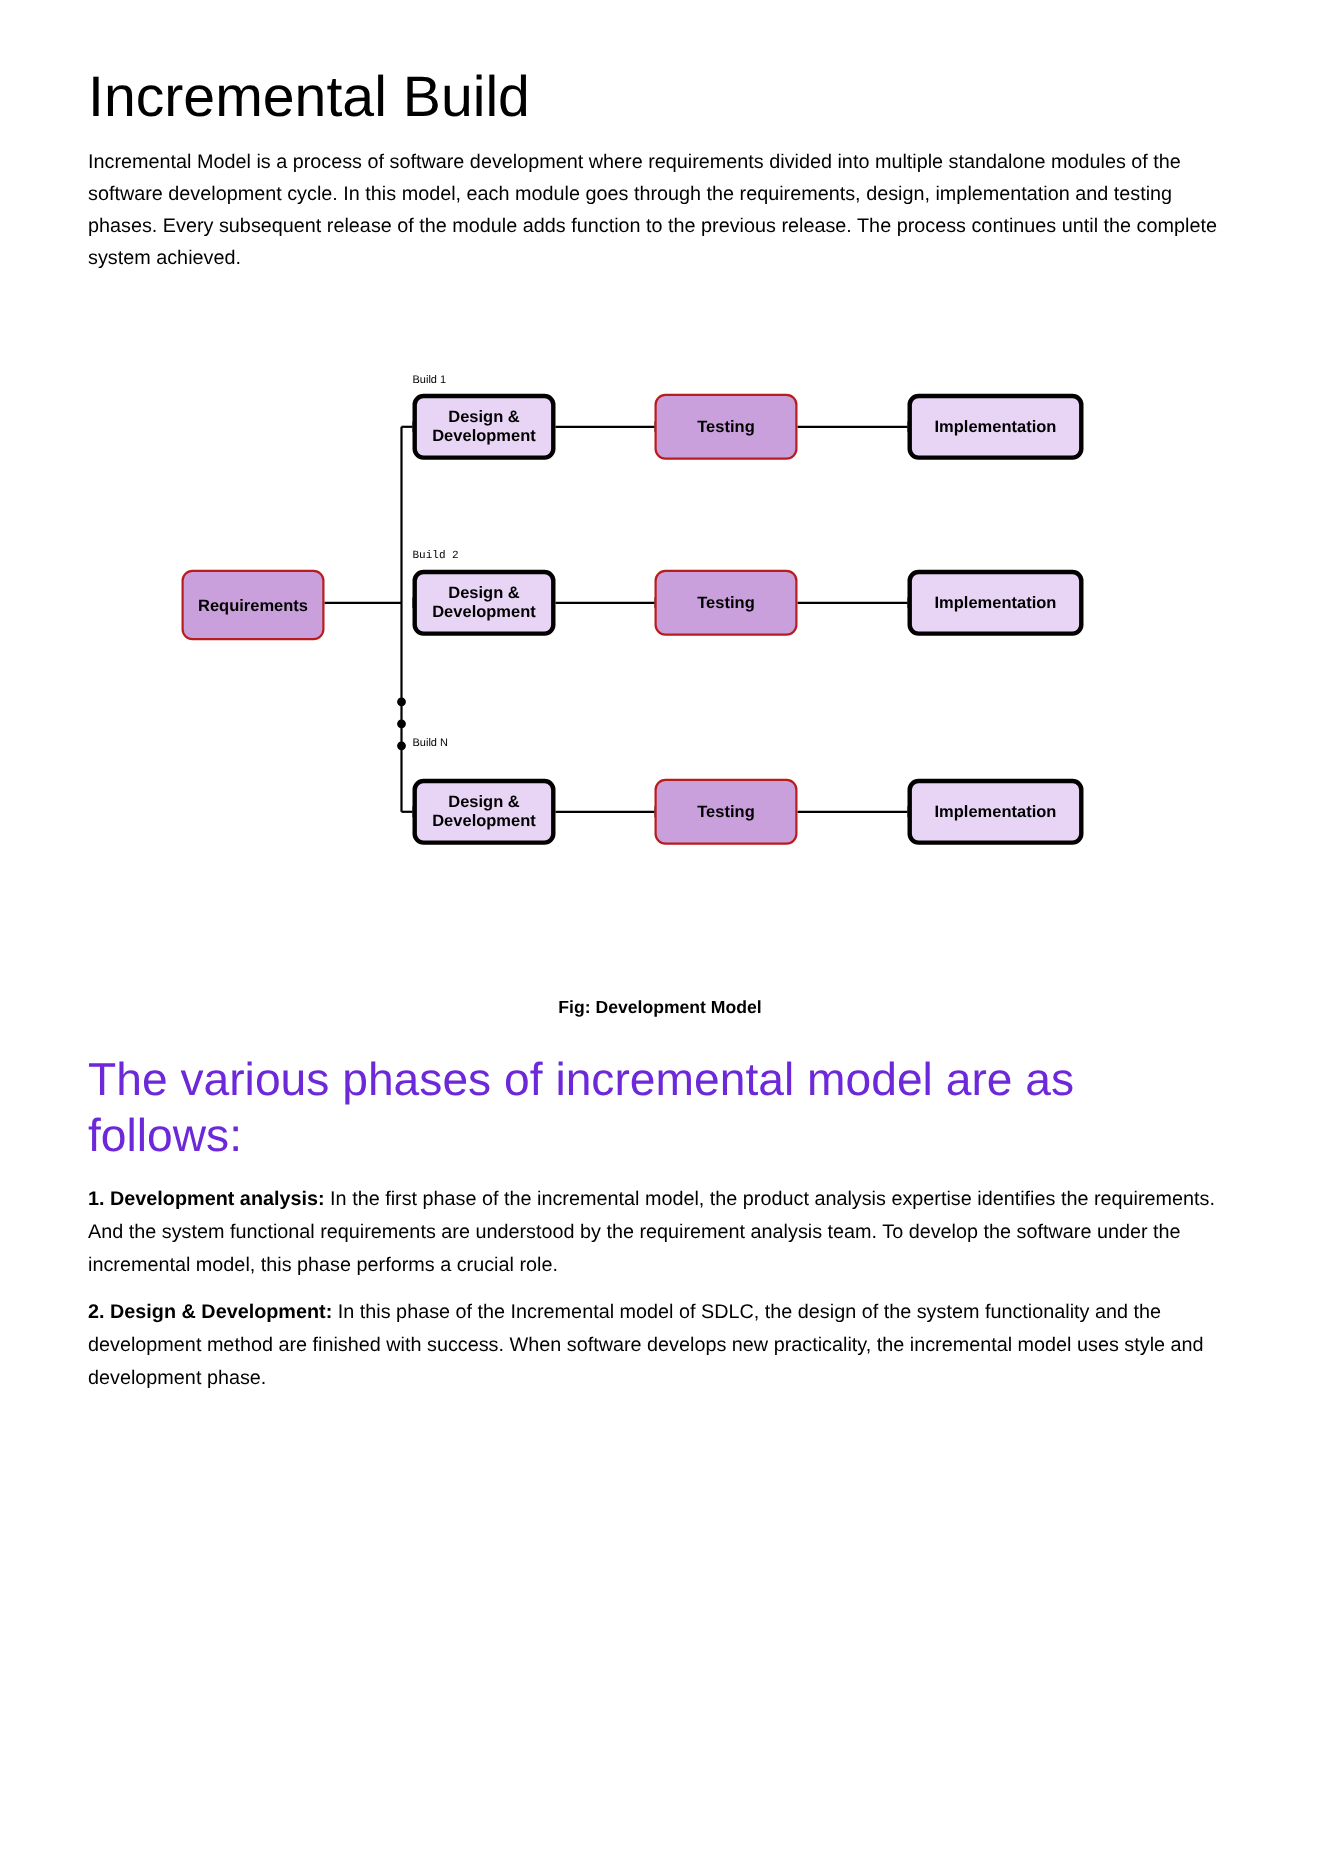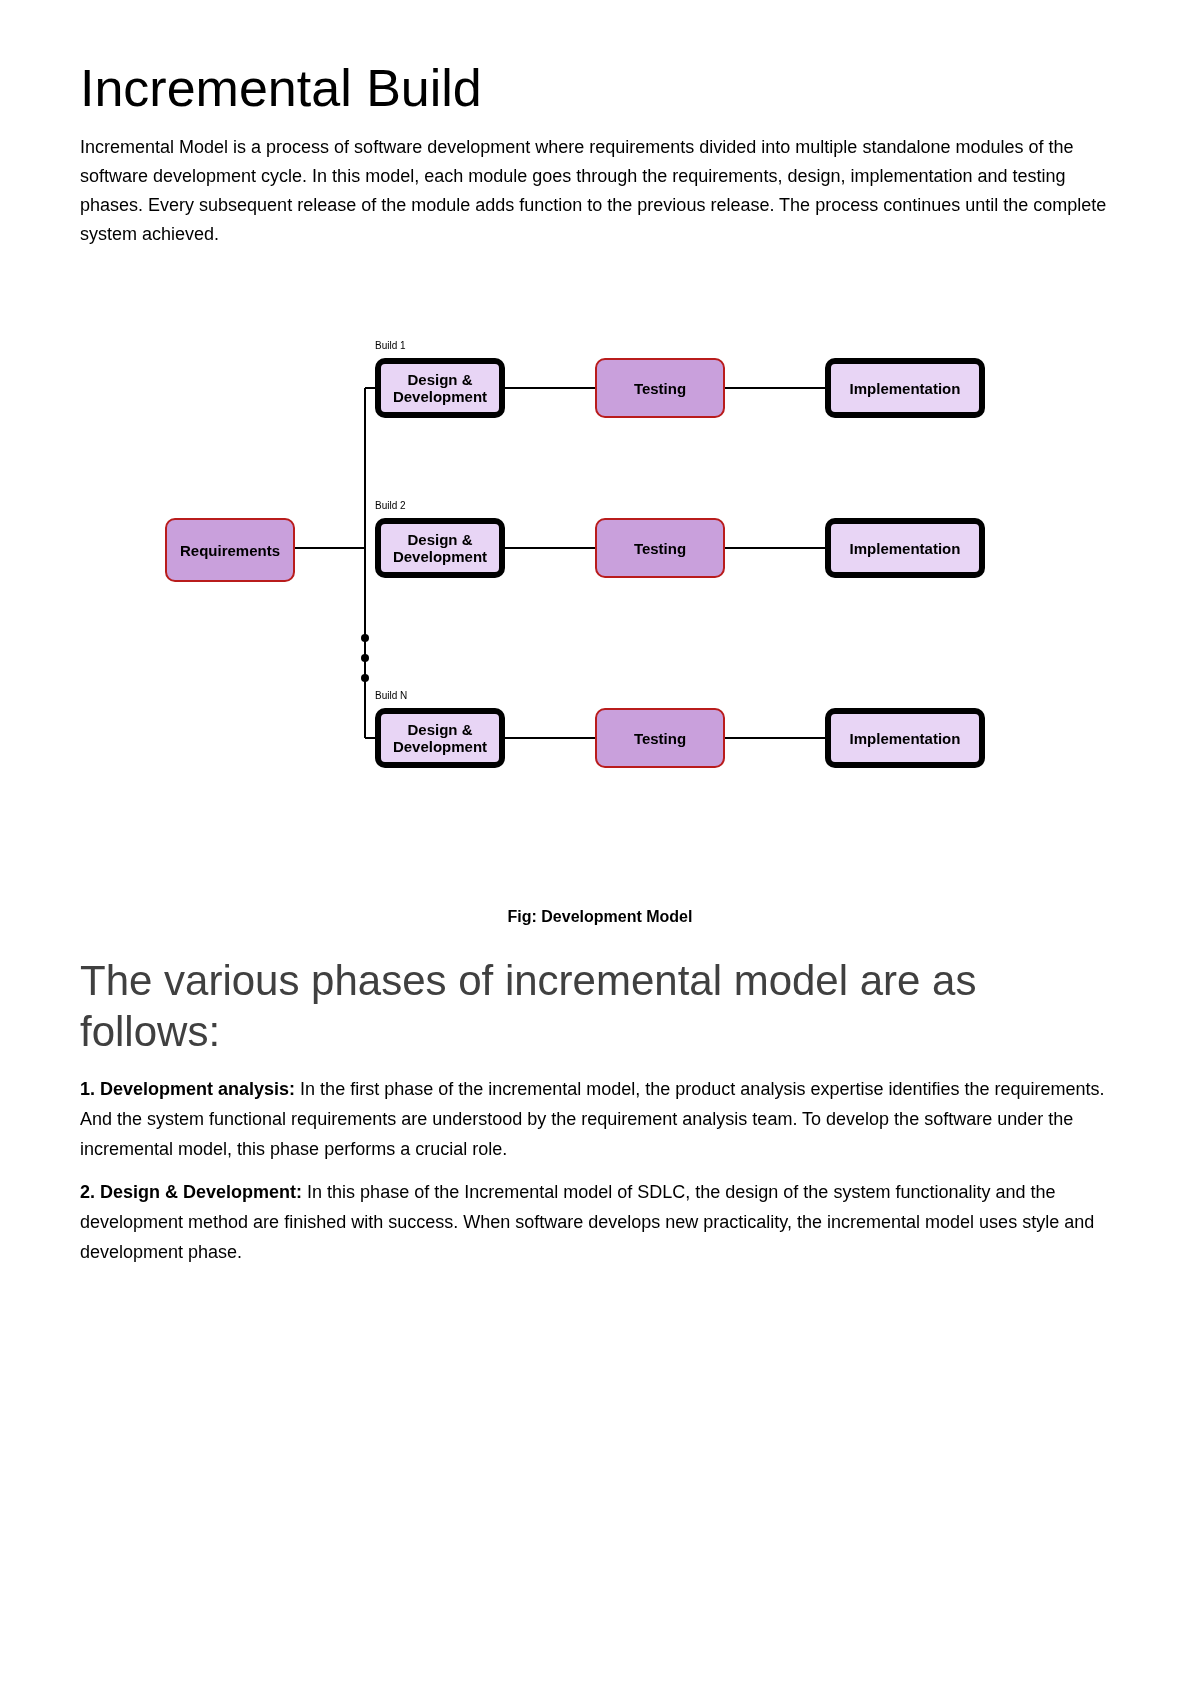--- a/index.html
+++ b/index.html
@@ -43,21 +43,21 @@
       text-align: center;
       font-size: 15px;
       font-weight: bold;
     }
     .box-purple {
       background: #c9a0dc;
       border: 2px solid #b91c1c;
     }
     .box-light {
       background: #e8d5f5;
-      border: 6px solid #000000;
+      border: 4px solid #000000;
     }
     
     .req-box {
       left: 0px;
       top: 240px;
       width: 130px;
       height: 64px;
     }
     
     .dd1 { left: 210px; top: 80px; width: 130px; height: 60px; }
@@ -72,22 +72,22 @@
     .t3  { left: 430px; top: 430px; width: 130px; height: 60px; }
     .i3  { left: 660px; top: 430px; width: 160px; height: 60px; }
 
     
     .build-label {
       position: absolute;
       font-size: 10px;
       font-weight: normal;
     }
     .build1 { left: 210px; top: 62px; }
-    .build2 { left: 210px; top: 222px; }
-    .buildn { left: 210px; top: 412px; }
+    .build2 { left: 210px; top: 222px; font-family: Liberation Mono, monospace; }
+    .buildn { left: 210px; top: 392px; }
 
     
     .diagram-svg {
       position: absolute;
       top: 0; left: 0;
       width: 870px;
       height: 620px;
       overflow: visible;
     }
 
@@ -96,21 +96,21 @@
       font-size: 16px;
       font-weight: bold;
       margin-bottom: 30px;
     }
 
     .section-title {
       font-size: 42px;
       font-weight: normal;
       line-height: 1.2;
       margin-bottom: 18px;
-      color: #404040;
+      color: #6d28d9;
     }
     .body-text {
       font-size: 18px;
       line-height: 1.65;
       margin-bottom: 14px;
     }
     .body-text strong {
       font-weight: bold;
     }
   </style>

